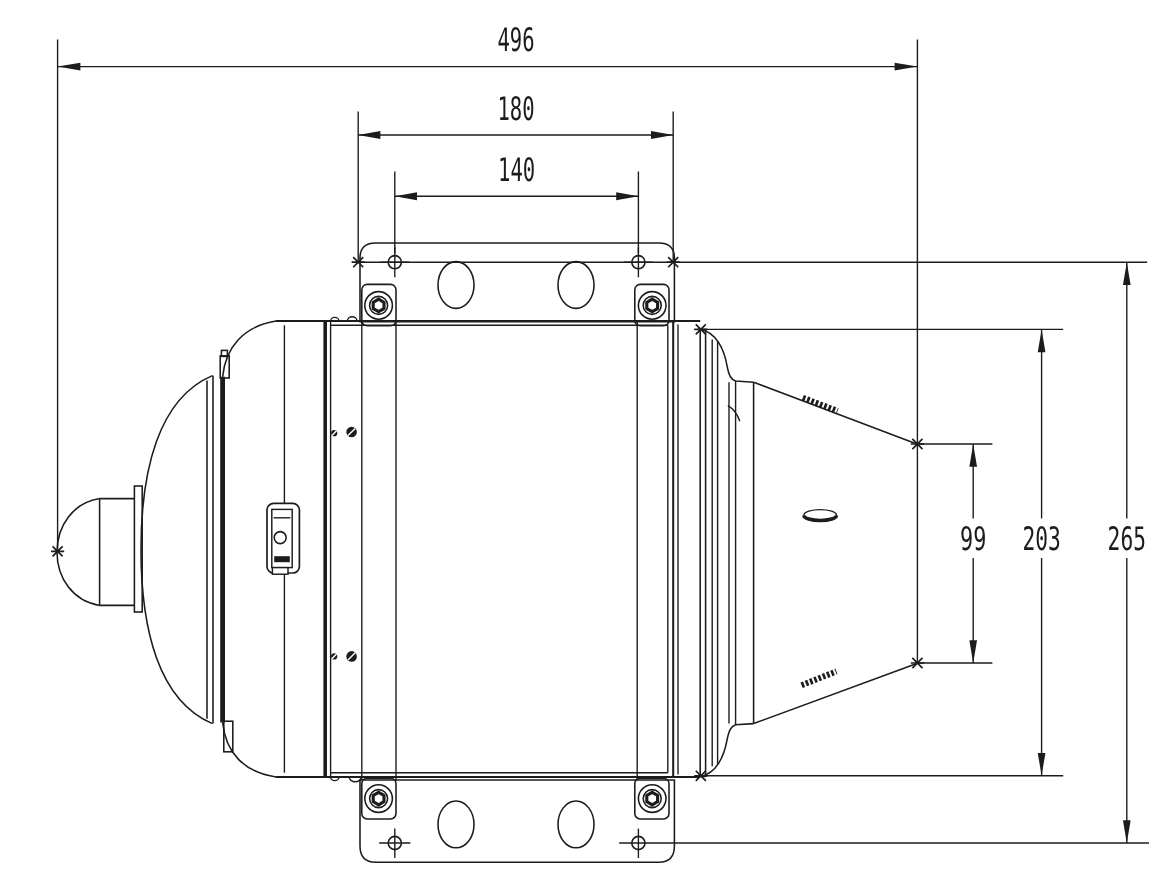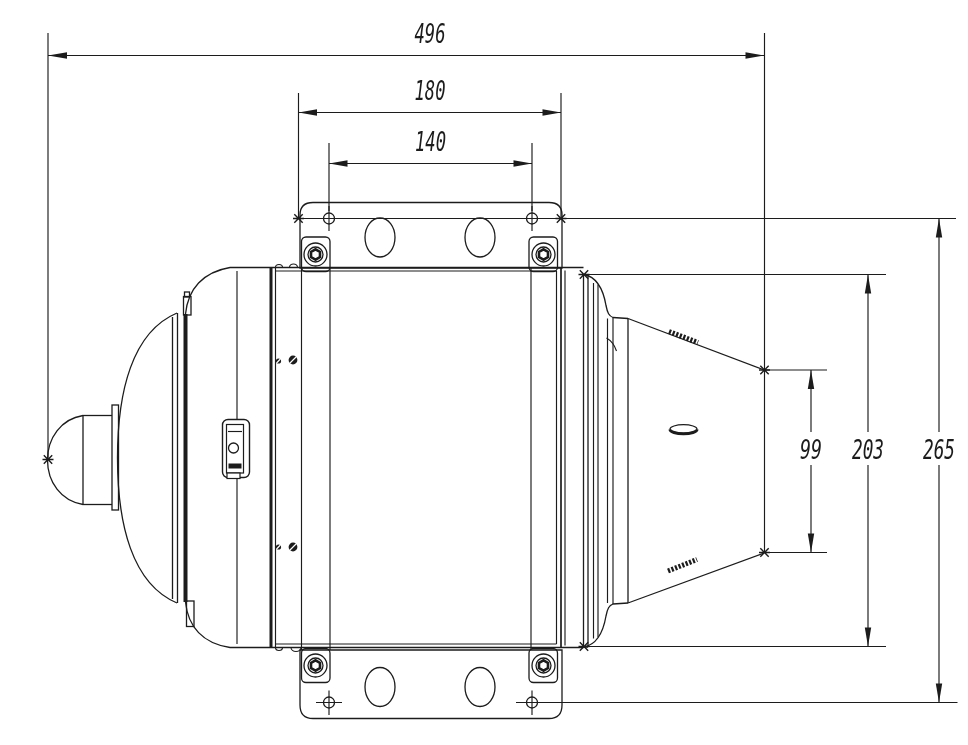--- a/index.html
+++ b/index.html
@@ -1,17 +1,17 @@
 <!DOCTYPE html>
 <html style="--line: #1c1c1c; --bg: #ffffff;"><head>
 <meta charset="utf-8">
 <style>
   :root { --line: #1c1c1c; --bg: #ffffff; }
   html,body { margin:0; padding:0; background: var(--bg); }
-  .stage { width:968px; height:745px; position:relative; background: var(--bg); font-style: italic; }
+  .stage { width:968px; height:745px; position:relative; background: var(--bg); }
   svg { display:block; }
   .d  { stroke: var(--line); fill:none; stroke-width:1.15; }
   .g1 { stroke: var(--line); fill:none; stroke-width:1.3; }
   .g2 { stroke: var(--line); fill:none; stroke-width:1.7; }
   .t3 { stroke: var(--line); fill:none; stroke-width:3; }
   .t4 { stroke: var(--line); fill:none; stroke-width:4; }
   .fw { fill:#fff; stroke: var(--line); stroke-width:1.4; }
   .fd { fill: var(--line); stroke:none; }
   .arr { fill: var(--line); stroke:none; }
   .hatch { stroke: var(--line); stroke-width:5; stroke-dasharray:2.2 1.6; fill:none; }

